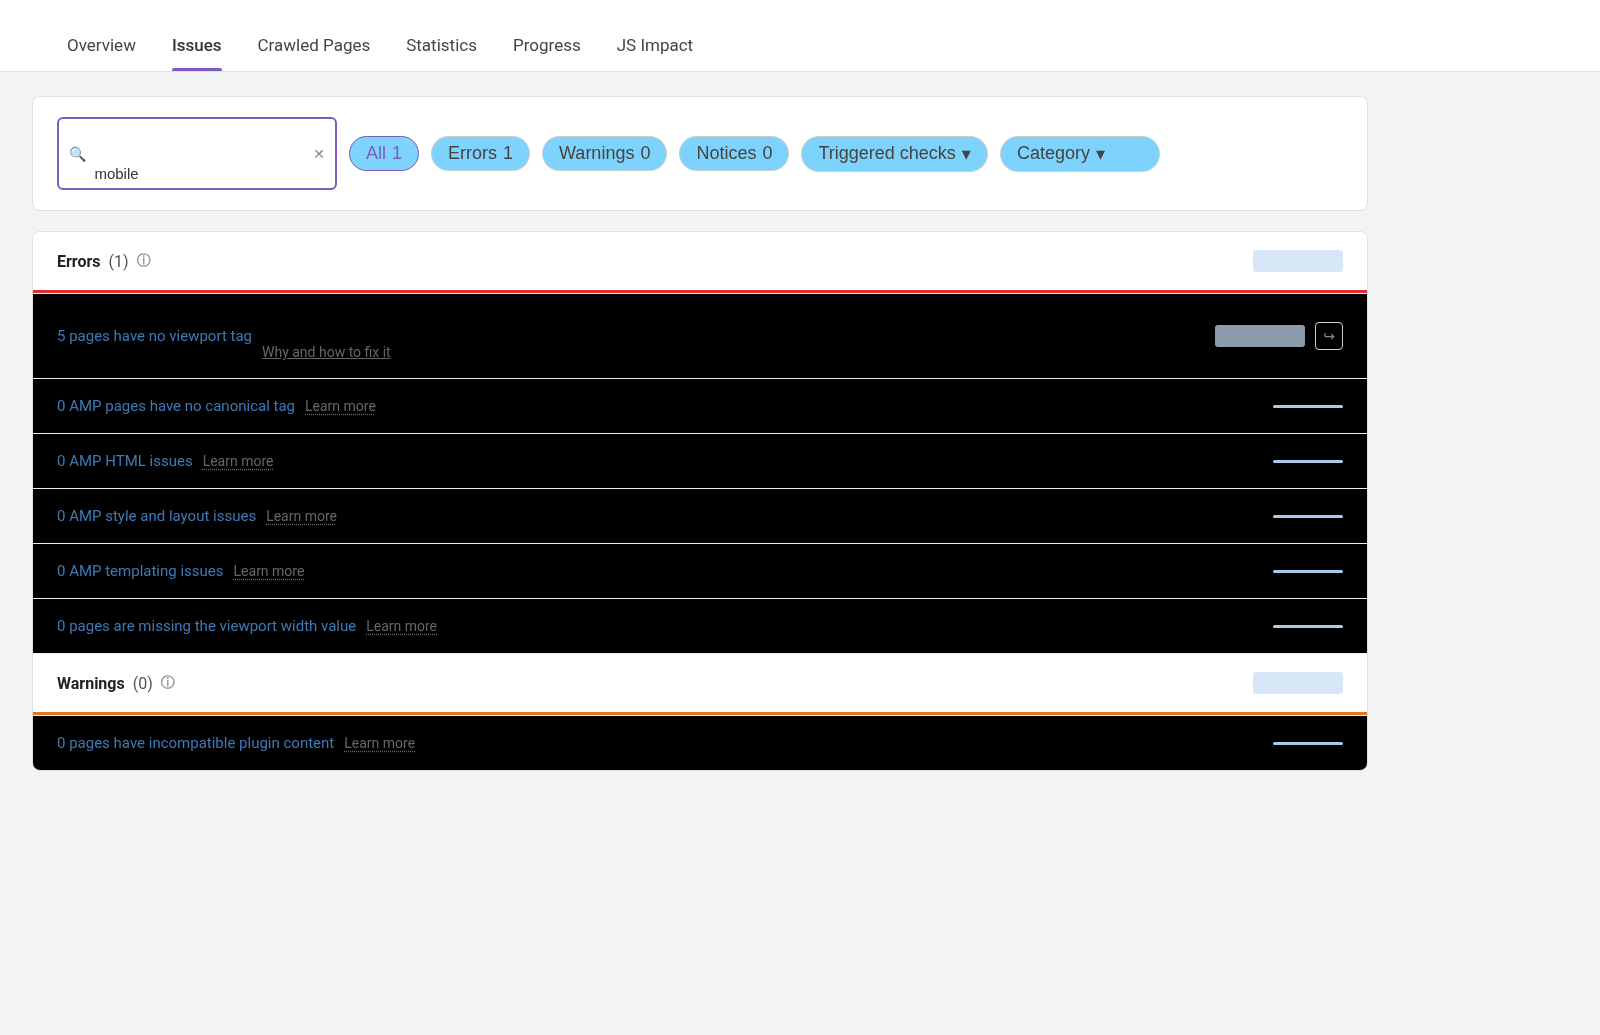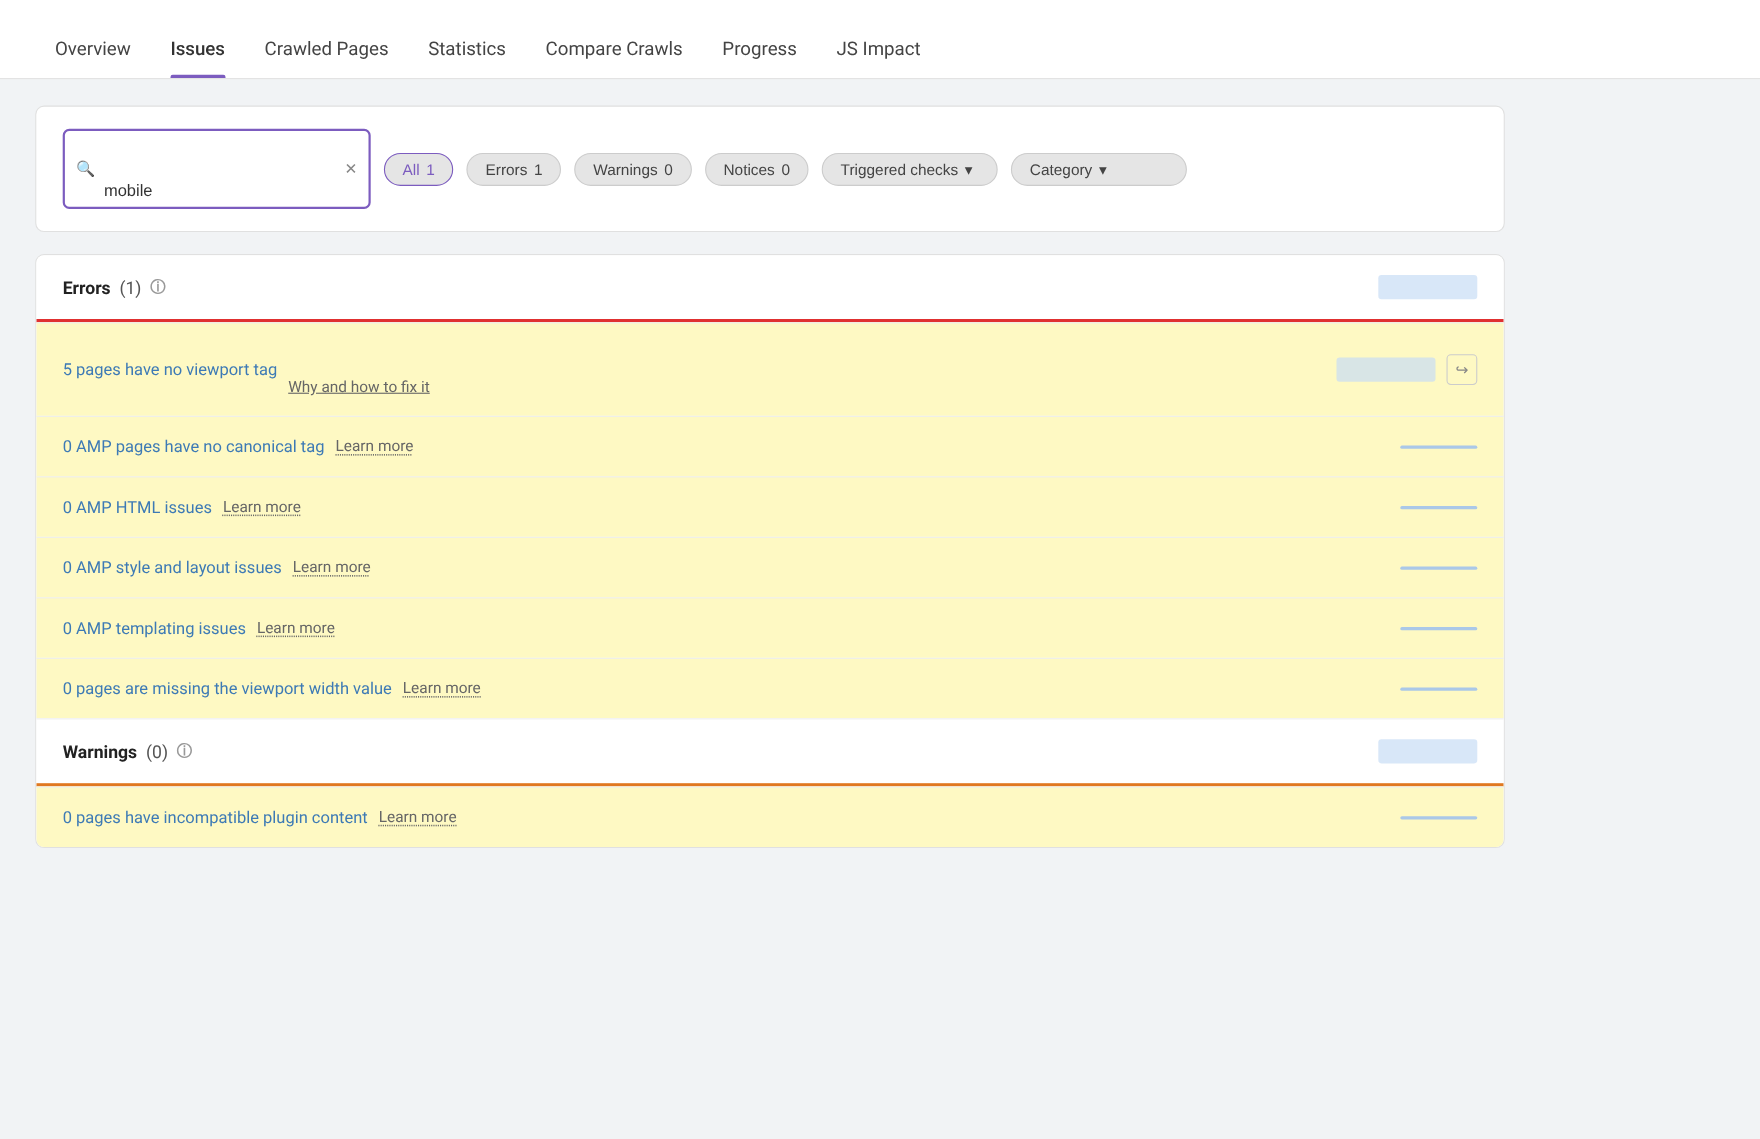--- a/index.html
+++ b/index.html
@@ -9,21 +9,21 @@
       font-size: 15px;
       color: #333;
     }
 
     
     .top-nav {
       background: #fff;
       border-bottom: 1px solid #e0e0e0;
       display: flex;
       align-items: flex-end;
-      padding: 0 32px;
+      padding: 0 49px;
       height: 72px;
     }
     .nav-item {
       padding: 20px 18px 16px;
       font-size: 17px;
       color: #444;
       cursor: pointer;
       position: relative;
       white-space: nowrap;
     }
@@ -86,23 +86,23 @@
     .search-clear {
       color: #888;
       cursor: pointer;
       font-size: 14px;
     }
 
     .filter-btn {
       border: 1px solid #ccc;
       border-radius: 20px;
       padding: 6px 16px;
-      font-size: 14px;
-      cursor: pointer;
-      background: #e5e5e5;
+      font-size: 18px;
+      cursor: pointer;
+      background: #7dd3fc;
       color: #444;
       display: flex;
       align-items: center;
       gap: 6px;
       white-space: nowrap;
     }
     .filter-btn.active {
       border-color: #7c5cbf;
       color: #7c5cbf;
     }
@@ -162,21 +162,21 @@
       background: #e07820;
     }
 
     
     .issue-row {
       display: flex;
       align-items: center;
       justify-content: space-between;
       padding: 18px 24px;
       border-top: 1px solid #eee;
-      background: #fef9c3;
+      background: #000000;
     }
 
     .issue-left {
       display: flex;
       align-items: center;
       gap: 10px;
       flex: 1;
     }
     .issue-text {
       font-size: 15px;
@@ -232,21 +232,20 @@
     }
   </style>
 </head>
 <body>
 
 <nav class="top-nav">
   <div class="nav-item">Overview</div>
   <div class="nav-item active">Issues</div>
   <div class="nav-item">Crawled Pages</div>
   <div class="nav-item">Statistics</div>
-  <div class="nav-item">Compare Crawls</div>
   <div class="nav-item">Progress</div>
   <div class="nav-item">JS Impact</div>
 </nav>
 
 <div class="main-content">
 
   <div class="filter-bar">
     <div class="search-box">
       <span class="search-icon">🔍</span>
       <input class="search-input" type="text" value="mobile" style="">

